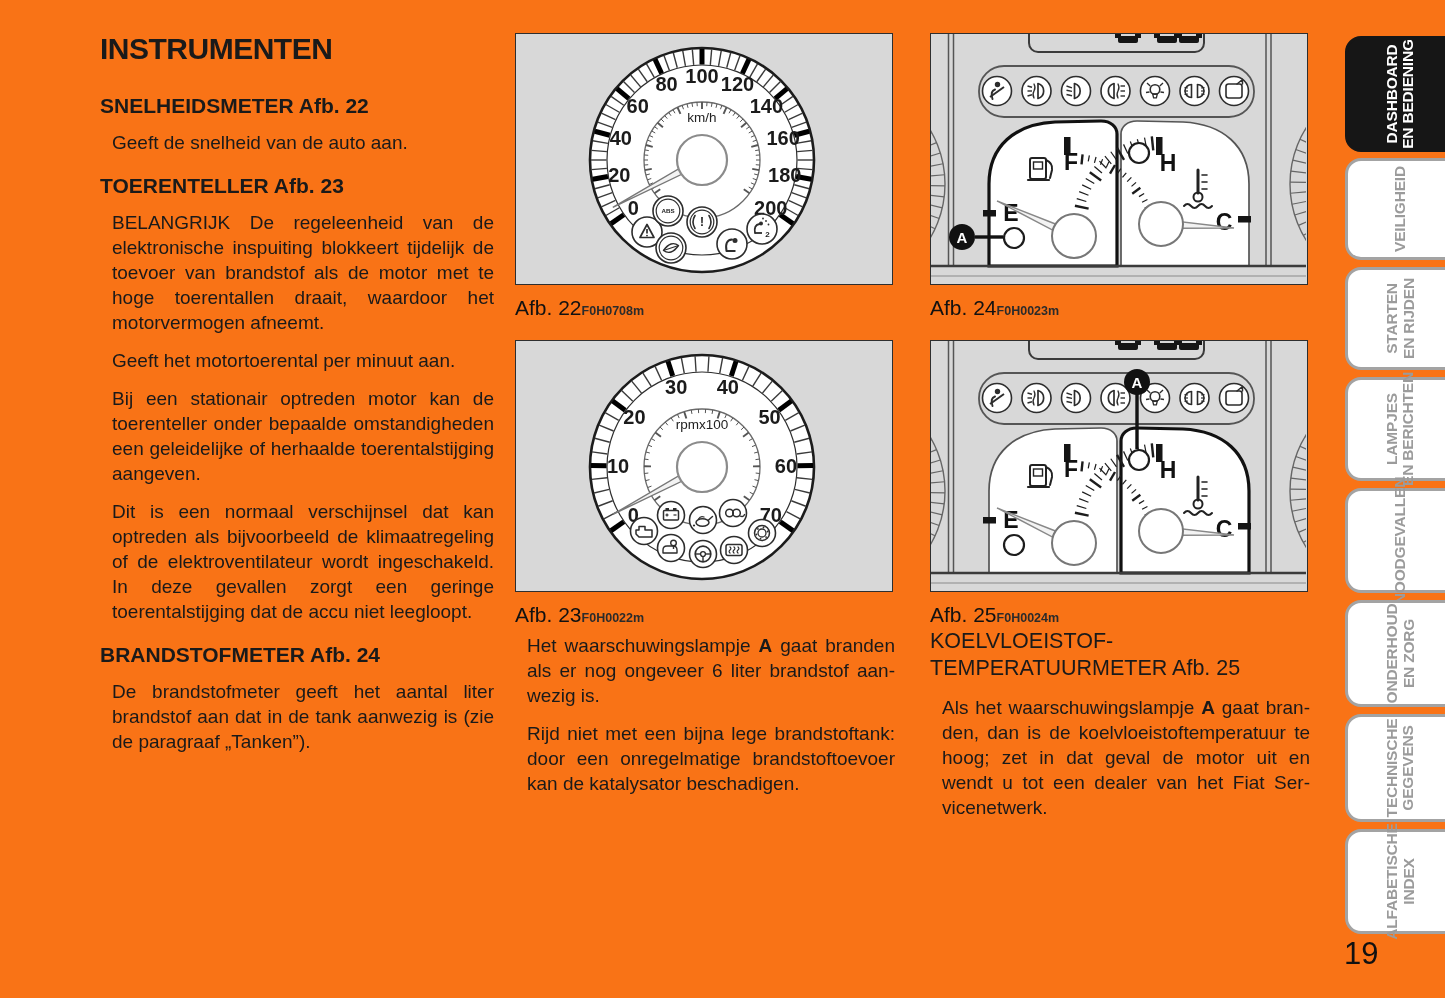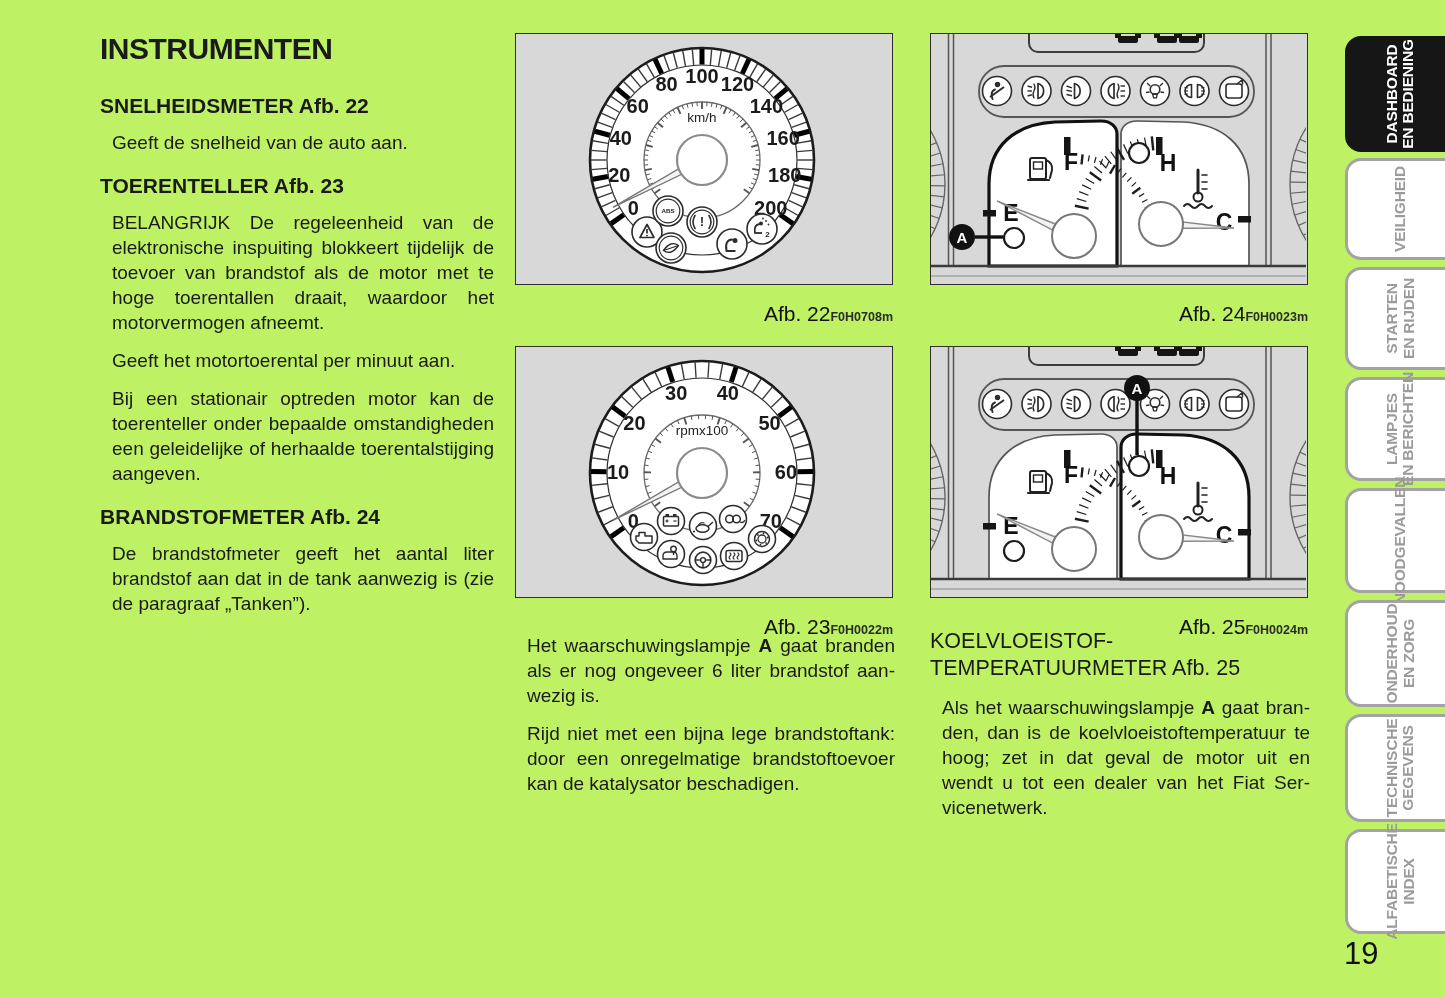--- a/index.html
+++ b/index.html
@@ -1,29 +1,29 @@
 <!DOCTYPE html>
 <html><head>
 <meta charset="utf-8">
 <style>
   html,body{margin:0;padding:0;background:#fff}
-  .page{position:relative;width:1445px;height:998px;background:#bef264;overflow:hidden;
+  .page{position:relative;width:1445px;height:998px;background:#f97316;overflow:hidden;
         font-family:"Liberation Sans",sans-serif;color:#1a1a1a}
   
   .colL{position:absolute;left:100px;top:30px;width:394px}
   .title{font-size:30px;line-height:37px;font-weight:bold;letter-spacing:-.5px;margin:0 0 27px 0}
   .h2{font-size:21px;line-height:24px;font-weight:bold;margin:19px 0 12px 0}
   .b{font-size:19px;line-height:25px;margin:0 0 13px 12px;text-align:justify}
   
   .figcol{position:absolute;top:33px;width:378px}
   .figcol.mid{left:515px}.figcol.rgt{left:930px}
   .fig{width:378px;margin-bottom:18px}
   .figbox{width:378px;height:252px;background:#d8d8d8;border:1.5px solid #2e2e2e;box-sizing:border-box}
   .figbox svg{display:block;width:375px;height:249px}
-  .caprow{display:flex;justify-content:flex-end;align-items:baseline;margin-top:17px;height:26px}
+  .caprow{display:flex;justify-content:flex-start;align-items:baseline;margin-top:11px;height:26px}
   .cap{font-size:21px;color:#111}
   .code{font-size:12.5px;font-weight:bold;color:#2b2b2b}
   .midtext{position:absolute;left:515px;top:633px;width:380px}
   .righttext{position:absolute;left:930px;top:628px;width:380px}
   .rh{font-size:21.5px;font-weight:normal;line-height:27px;margin:0 0 13px 0}
   
   .tab{position:absolute;right:-10px;width:110px;background:#fff;border:3px solid #a3a3a3;
        border-radius:16px 0 0 16px;box-sizing:border-box}
   .tab .rot{position:absolute;left:0;top:0;right:0;bottom:0;display:flex;flex-direction:column;
        align-items:center;justify-content:center;transform:rotate(-90deg)}
@@ -39,20 +39,21 @@
 <div class="page">
 
   <div class="colL">
     <h1 class="title">INSTRUMENTEN</h1>
     <h2 class="h2" style="margin-top:15px">SNELHEIDSMETER Afb. 22</h2>
     <p class="b">Geeft de snelheid van de auto aan.</p>
     <h2 class="h2">TOERENTELLER Afb. 23</h2>
     <p class="b">BELANGRIJK De regeleenheid van de elektronische inspuiting blokkeert tijdelijk de toevoer van brandstof als de motor met te hoge toerentallen draait, waardoor het motorvermogen afneemt.</p>
     <p class="b">Geeft het motortoerental per minuut aan.</p>
     <p class="b">Bij een stationair optreden motor kan de toerenteller onder bepaalde omstandig­heden een geleidelijke of herhaalde toe­rentalstijging aangeven.</p>
+    <p class="b">Dit is een normaal verschijnsel dat kan optreden als bijvoorbeeld de klimaatre­geling of de elektroventilateur wordt ingeschakeld. In deze gevallen zorgt een geringe toerentalstijging dat de accu niet leegloopt.</p>
     <h2 class="h2">BRANDSTOFMETER Afb. 24</h2>
     <p class="b">De brandstofmeter geeft het aantal liter brandstof aan dat in de tank aanwezig is (zie de paragraaf „Tanken”).</p>
   </div>
 
   <div class="figcol mid">
     <div class="fig">
       <div class="figbox">
         <svg id="svg-speedo" viewBox="0 0 375 249">
             <rect x="0" y="0" width="375" height="249" fill="#d8d8d8"></rect>
             <circle cx="186" cy="126" r="112" fill="#fff" stroke="#1c1c1c" stroke-width="2.6"></circle>

